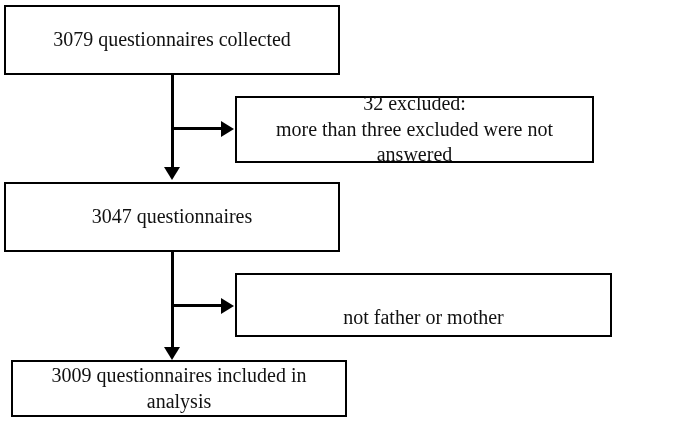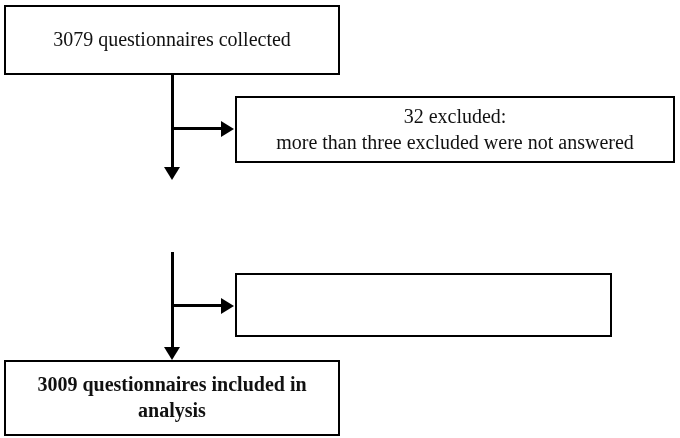--- a/index.html
+++ b/index.html
@@ -58,24 +58,24 @@
     position: absolute;
     width: 0;
     height: 0;
     border-top: 8px solid transparent;
     border-bottom: 8px solid transparent;
     border-left: 13px solid #000000;
   }
 
   
   #box-collected   { left: 4px;   top: 5px;   width: 336px; height: 70px; }
-  #box-excluded-1  { left: 235px; top: 96px;  width: 440px; height: 67px; }
+  #box-excluded-1  { left: 235px; top: 96px;  width: 359px; height: 67px; }
   #box-remaining   { left: 4px;   top: 182px; width: 336px; height: 70px; }
   #box-excluded-2  { left: 235px; top: 273px; width: 377px; height: 64px; }
-  #box-included    { left: 4px;   top: 360px; width: 336px; height: 76px; font-weight: bold; }
+  #box-included    { left: 11px;   top: 360px; width: 336px; height: 57px; }
 
   
   #trunk-1         { left: 171px; top: 75px;  height: 92px; }
   #branch-1        { left: 171px; top: 127px; width: 52px; }
   #arrow-1-right   { left: 221px; top: 120.5px; }
   #arrow-1-down    { left: 164px; top: 167px; }
 
   #trunk-2         { left: 171px; top: 252px; height: 95px; }
   #branch-2        { left: 171px; top: 304px; width: 52px; }
   #arrow-2-right   { left: 221px; top: 297.5px; }
@@ -95,29 +95,33 @@
   <div class="arrowhead-right" id="arrow-1-right"></div>
   <div class="arrowhead-down" id="arrow-1-down"></div>
 
   <div class="flow-box" id="box-excluded-1">
     <span class="box-text">
       <span>32 excluded:</span><br>
       <span>more than three excluded were not answered</span>
     </span>
   </div>
 
+  <div class="flow-box" id="box-remaining">
+    <span class="box-text">3047 questionnaires</span>
+  </div>
 
   <div class="line-v" id="trunk-2"></div>
   <div class="line-h" id="branch-2"></div>
   <div class="arrowhead-right" id="arrow-2-right"></div>
   <div class="arrowhead-down" id="arrow-2-down"></div>
 
   <div class="flow-box" id="box-excluded-2">
     <span class="box-text">
       <br>
+      <span>not father or mother</span>
     </span>
   </div>
 
   <div class="flow-box" id="box-included">
     <span class="box-text">
       <span>3009 questionnaires included in</span><br>
       <span>analysis</span>
     </span>
   </div>
 

